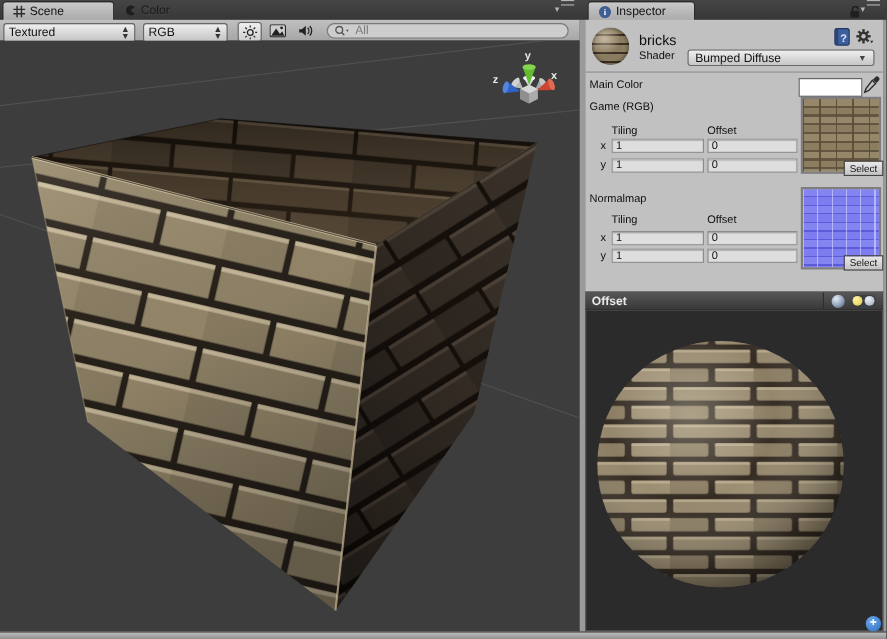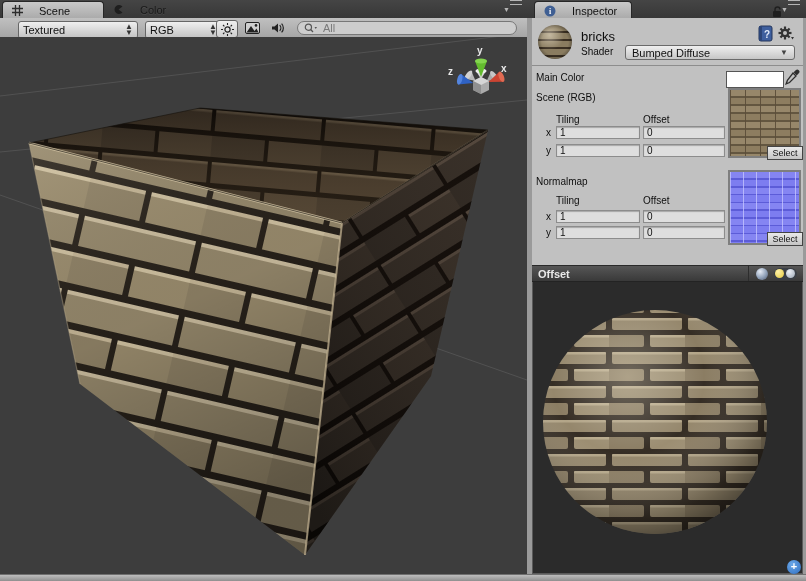--- a/index.html
+++ b/index.html
@@ -4,36 +4,36 @@
 <style>
   html,body{margin:0;padding:0;}
   body{width:806px;height:581px;position:relative;background:#3c3c3c;
        font-family:"Liberation Sans","DejaVu Sans",sans-serif;overflow:hidden;
        -webkit-font-smoothing:antialiased;}
   .abs{position:absolute;}
 
   
   .tabwell{position:absolute;top:0;height:18px;background:linear-gradient(#454545,#373737);
            border-bottom:1px solid #282828;}
-  .tab{position:absolute;top:1px;height:17px;display:flex;align-items:center;gap:16px;
+  .tab{position:absolute;top:1px;height:17px;display:flex;align-items:center;gap:4px;
        padding:0 9px;font-size:11px;color:#111;}
   .tab.active{background:linear-gradient(#c9c9c9,#a9a9a9);border:1px solid #272727;border-bottom:none;
        border-radius:4px 4px 0 0;}
   .tab.inactive{color:#1b1b1b;text-shadow:0 1px 0 rgba(255,255,255,0.08);}
   .panelmenu{position:absolute;top:3px;width:20px;height:11px;color:#b5b5b5;font-size:9px;
        line-height:10px;text-align:center;letter-spacing:1px;}
   .panelmenu .bars{display:block;margin-top:-3px;border-top:1px solid #b5b5b5;border-bottom:1px solid #b5b5b5;height:3px;width:12px;margin-left:4px;}
   .panelmenu .arrow{position:absolute;left:-3px;top:2px;font-size:7px;}
 
   
   .toolbar{position:absolute;left:0;top:18px;width:527px;height:19px;
            background:linear-gradient(#c0c0c0,#a6a6a6);border-bottom:1px solid #1e1e1e;}
   .dropdown{position:absolute;top:3px;height:18px;background:linear-gradient(#efefef,#c2c2c2);
             border:1px solid #666;border-radius:3px;font-size:11px;color:#111;
-            display:flex;align-items:center;padding:0 4px;box-sizing:border-box;margin-left:15px;}
+            display:flex;align-items:center;padding:0 4px;box-sizing:border-box;}
   .dropdown .updown{margin-left:auto;font-size:8px;color:#333;line-height:6px;}
   .toolbtn{position:absolute;top:2px;width:20px;height:16px;border-radius:3px;
            display:flex;align-items:center;justify-content:center;}
   .toolbtn.active{background:linear-gradient(#efefef,#cfcfcf);border:1px solid #666;}
   .searchpill{position:absolute;top:3px;height:14px;background:#cdcdcd;border:1px solid #787878;
             border-radius:8px;display:flex;align-items:center;padding:0 6px;box-sizing:border-box;}
   .searchpill input{border:none;background:transparent;outline:none;font-size:11px;color:#222;
             width:170px;font-family:inherit;}
   .searchpill input::placeholder{color:#7a7a7a;}
 
@@ -321,21 +321,21 @@
 
   <div class="ilabel" style="left:4px;top:54px;">Main Color</div>
   <div class="swatch"></div>
   <div class="abs" style="left:253px;top:51px;">
     <svg width="16" height="17">
         <path d="M13.8 1.2a2.2 2.2 0 0 0-3.1 0L8.6 3.3l3.1 3.1 2.1-2.1a2.2 2.2 0 0 0 0-3.1z" fill="#2e2e2e"></path>
         <path d="M8 4l3 3-6.5 6.5-3.4 1.4 1.3-3.5z" fill="none" stroke="#2e2e2e" stroke-width="1.3"></path>
       </svg>
   </div>
 
-  <div class="ilabel" style="left:4px;top:74px;">Scene (RGB)</div>
+  <div class="ilabel" style="left:4px;top:74px;">Game (RGB)</div>
   <div class="tex-thumb thumb-bricks"></div>
   <div class="selectbtn" style="left:235px;top:128px;">Select</div>
 
   <div class="ilabel" style="left:24px;top:96px;">Tiling</div>
   <div class="ilabel" style="left:111px;top:96px;">Offset</div>
 
   <div class="ilabel" style="left:14px;top:109px;">x</div>
   <input class="ifield" style="left: 24px; top: 108px;" value="1">
   <input class="ifield" style="left: 111px; top: 108px; width: 82px;" value="0">
 

